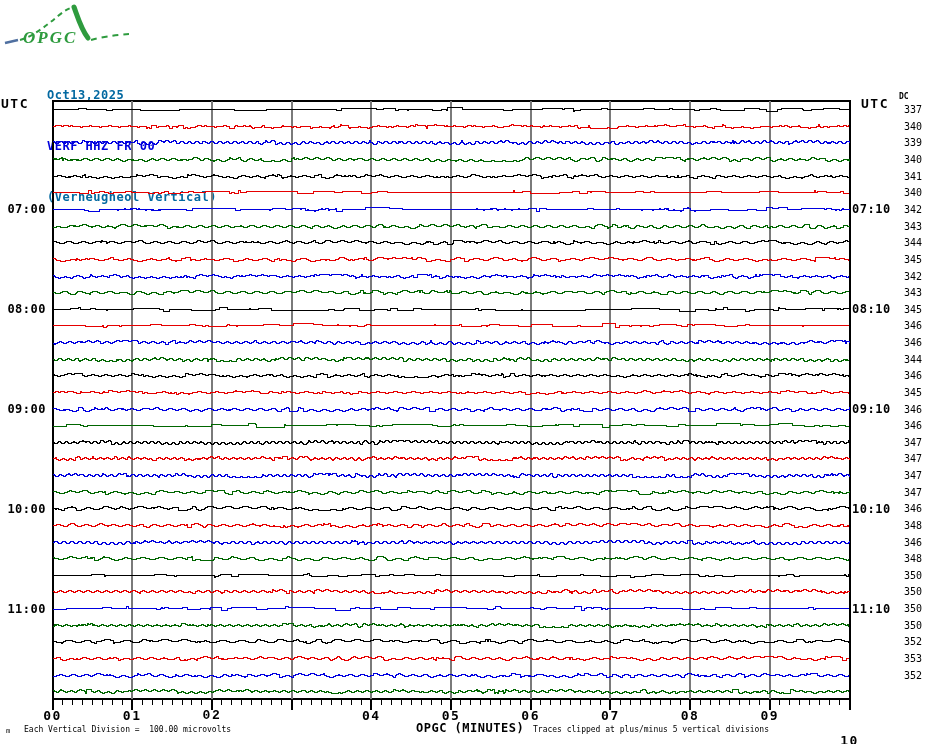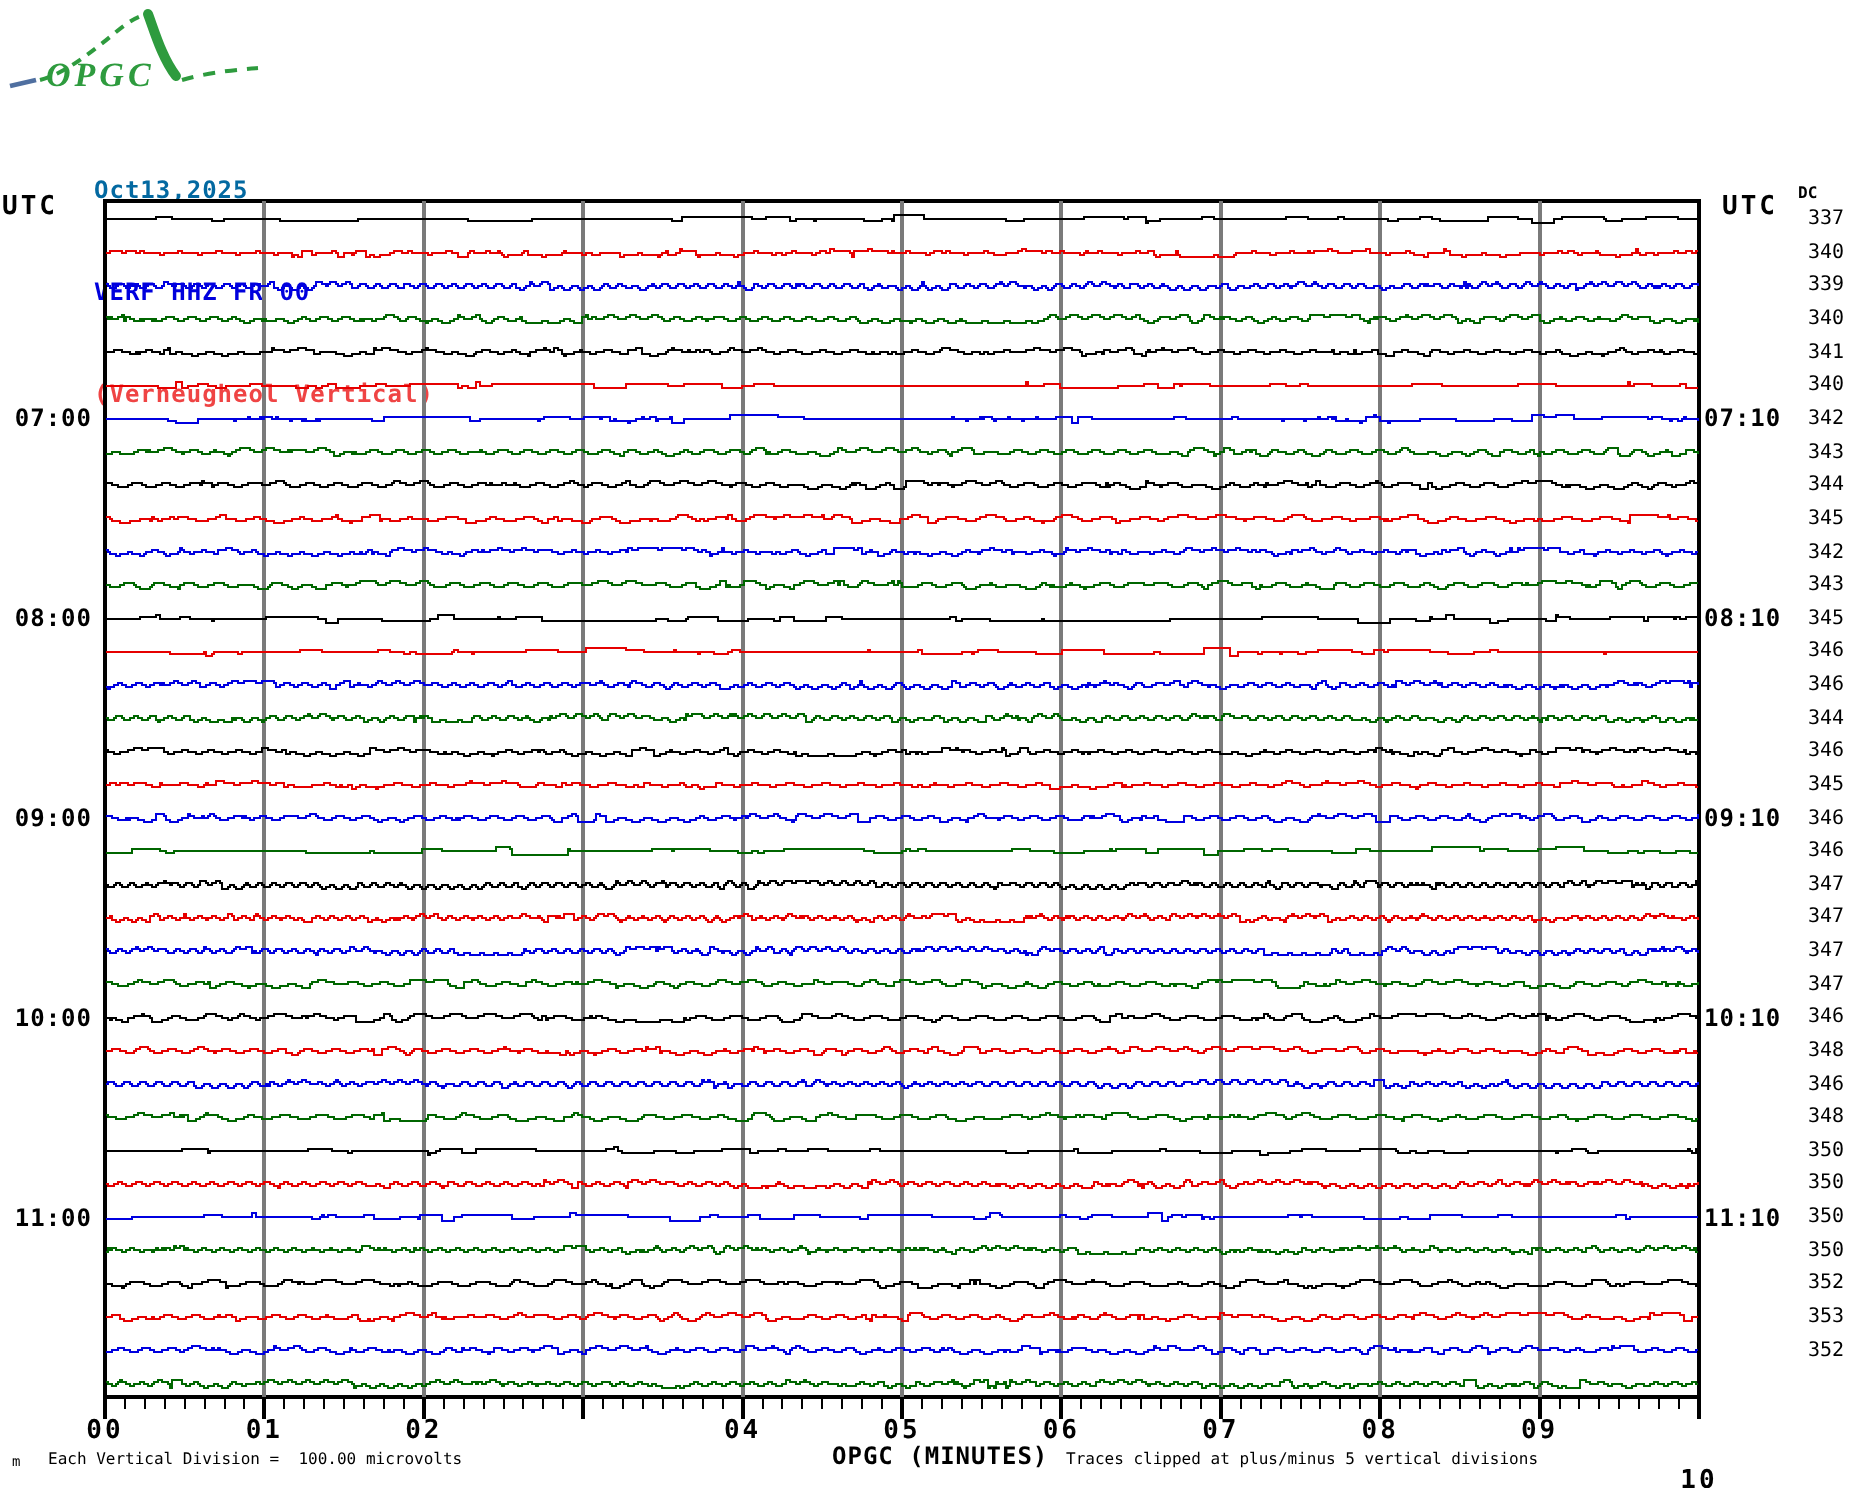--- a/index.html
+++ b/index.html
@@ -37,21 +37,21 @@
     <line x1="3" y1="40" x2="16" y2="37" stroke="#4f6fa0" stroke-width="2.4"></line>
     <path d="M18,37 C30,34 44,23 56,13 C62,8 67,5 72,4" fill="none" stroke="#2e9b3e" stroke-width="2" stroke-dasharray="5,4"></path>
     <path d="M72,4 C75,12 79,26 86,35" fill="none" stroke="#2e9b3e" stroke-width="5" stroke-linecap="round"></path>
     <path d="M89,37 C99,34 113,32 127,31" fill="none" stroke="#2e9b3e" stroke-width="2" stroke-dasharray="6,5"></path>
     <text id="logo-text" x="21" y="40" fill="#2e9b3e">OPGC</text>
   </svg>
 
   <div id="title-block" class="abs">
     <div class="title-line" id="title-date" style="color: #0369a1;">Oct13,2025</div>
     <div class="title-line" id="title-station" style="color: rgb(0, 0, 221);">VERF HHZ FR 00</div>
-    <div class="title-line" id="title-desc" style="color: #ef4444;">(Verneugheol Vertical)</div>
+    <div class="title-line" id="title-desc" style="color: #0369a1;">(Verneugheol Vertical)</div>
   </div>
 
   <div id="utc-left" class="abs utc-header">UTC</div>
   <div id="utc-right" class="abs utc-header">UTC</div>
   <div id="dc-header" class="abs">DC</div>
 
   <svg id="plot-svg" width="930" height="744" viewBox="0 0 930 744">
       <rect x="52.5" y="100.5" width="797" height="598" fill="none" stroke="#000" stroke-width="2" shape-rendering="crispEdges"></rect>
       <line x1="132.2" y1="100.5" x2="132.2" y2="698.5" stroke="#7a7a7a" stroke-width="2" shape-rendering="crispEdges"></line>
       <line x1="211.9" y1="100.5" x2="211.9" y2="698.5" stroke="#7a7a7a" stroke-width="2" shape-rendering="crispEdges"></line>
@@ -227,21 +227,21 @@
     <div class="abs dc-value" style="left: 904px; top: 569.84px;">350</div>
     <div class="abs dc-value" style="left: 904px; top: 586.47px;">350</div>
     <div class="abs dc-value" style="left: 904px; top: 603.1px;">350</div>
     <div class="abs dc-value" style="left: 904px; top: 619.73px;">350</div>
     <div class="abs dc-value" style="left: 904px; top: 636.36px;">352</div>
     <div class="abs dc-value" style="left: 904px; top: 652.99px;">353</div>
     <div class="abs dc-value" style="left: 904px; top: 669.62px;">352</div>
     <div class="abs dc-value" style="left: 948px; top: 686.25px; margin-top: 42px;">356</div>
     <div class="abs x-tick-label" style="left: 35.5px; top: 708px;">00</div>
     <div class="abs x-tick-label" style="left: 115.2px; top: 708px;">01</div>
-    <div class="abs x-tick-label" style="left: 194.9px; top: 708px;">02</div>
+    <div class="abs x-tick-label" style="left: 194.9px; top: 708px; font-family: Liberation Mono, monospace;">02</div>
     <div class="abs x-tick-label" style="left: 274.6px; top: 708px; margin-top: 46px;">03</div>
     <div class="abs x-tick-label" style="left: 354.3px; top: 708px;">04</div>
     <div class="abs x-tick-label" style="left: 434px; top: 708px;">05</div>
     <div class="abs x-tick-label" style="left: 513.7px; top: 708px;">06</div>
     <div class="abs x-tick-label" style="left: 593.4px; top: 708px;">07</div>
     <div class="abs x-tick-label" style="left: 673.1px; top: 708px;">08</div>
     <div class="abs x-tick-label" style="left: 752.8px; top: 708px;">09</div>
     <div class="abs x-tick-label" style="left: 832.5px; top: 733px;">10</div>
   </div>
 

